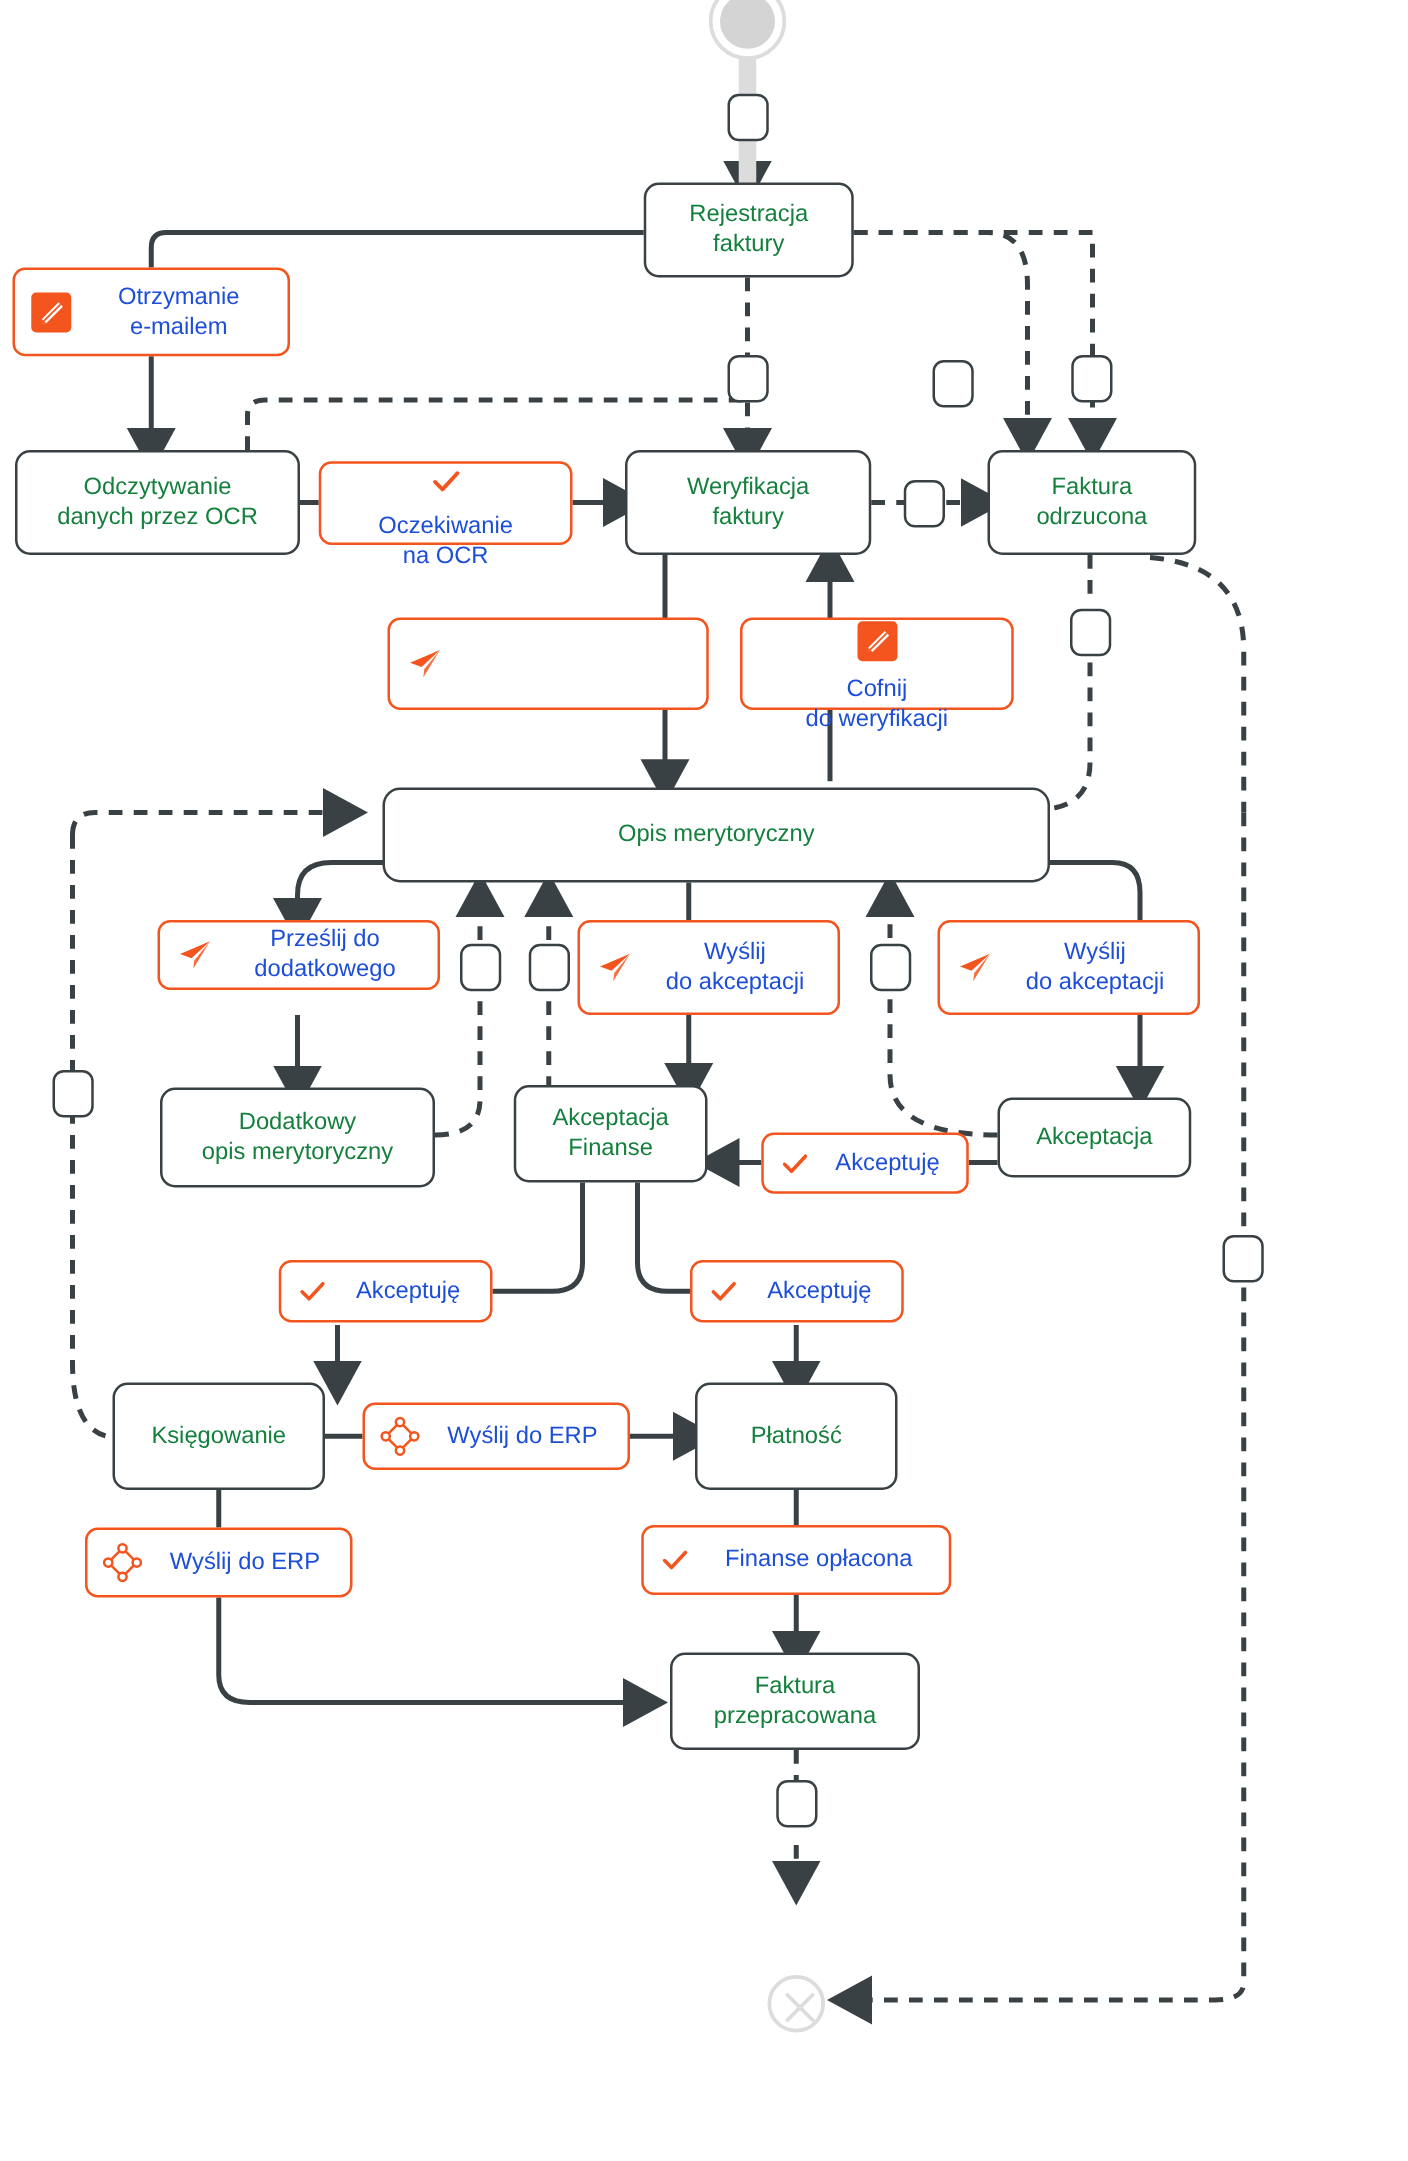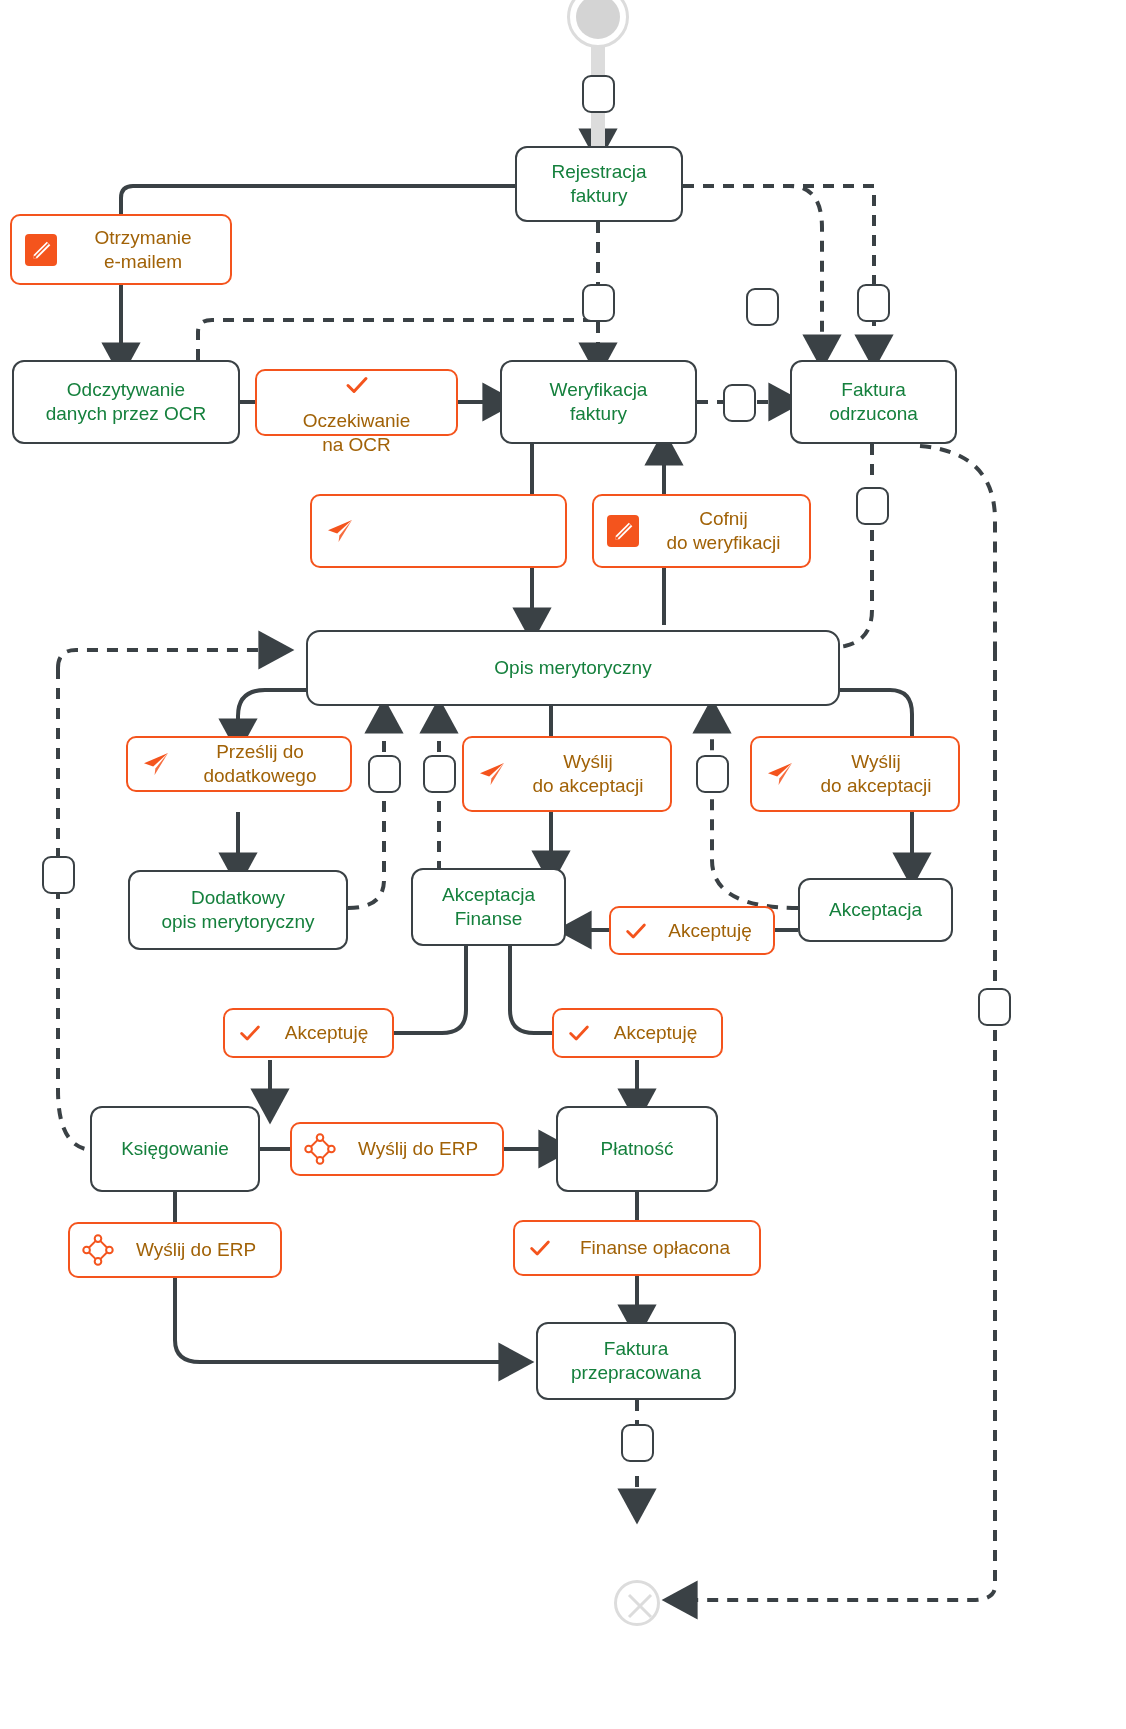--- a/index.html
+++ b/index.html
@@ -9,21 +9,21 @@
 
   .node{position:absolute;box-sizing:border-box;display:flex;align-items:center;
         justify-content:center;text-align:center;background:#ffffff;
         border:2.5px solid #3a4145;border-radius:12px;color:#15803d;
         font-size:19px;line-height:1.25;z-index:5;}
   .node.state{font-weight:400;}
   .node.wide{border-radius:14px;}
 
   .action{position:absolute;box-sizing:border-box;display:flex;align-items:center;
           justify-content:flex-start;background:#ffffff;border:2.5px solid #f4541d;
-          border-radius:10px;color:#a16207;font-size:19px;line-height:1.25;
+          border-radius:10px;color:#1d4ed8;font-size:19px;line-height:1.25;
           padding:0 12px;gap:10px;z-index:6;}
   .action .lbl{flex:1;text-align:center;}
   .action .ico{flex:0 0 auto;display:flex;align-items:center;justify-content:center;}
 
   .ico svg{display:block;}
 
   .badge{position:absolute;box-sizing:border-box;background:#ffffff;
          border:2px solid #3a4145;border-radius:9px;z-index:7;}
 
   .start-outer{position:absolute;width:62px;height:62px;border-radius:50%;
@@ -202,21 +202,21 @@
 
   <div class="action" style="left:310px;top:494px;width:257px;height:74px;">
     <span class="ico">
       <svg width="32" height="32" viewBox="0 0 32 32">
         <path d="M28 5 L4 15.2 L13.2 18.6 L28 5 Z" fill="#f4541d"></path>
         <path d="M28 5 L15.4 20.4 L14.6 27 L28 5 Z" fill="#f4541d" opacity="0.85"></path>
       </svg>
     </span>
   </div>
 
-  <div class="action" style="left:592px;top:494px;width:219px;height:74px;">
+  <div class="action" style="left:592px;top:494px;width:219px;height:74px;flex-direction:column;">
     <span class="ico">
       <svg width="34" height="34" viewBox="0 0 34 34">
         <rect x="1" y="1" width="32" height="32" rx="4" fill="#f4541d"></rect>
         <path d="M22.8 8.8 L9.5 22.1 L9.5 25.6 L13 25.6 L26.3 12.3 Z" fill="#ffffff"></path>
         <path d="M9.5 22.1 L9.5 25.6 L13 25.6 Z" fill="#f4541d"></path>
         <path d="M10.5 23.4 L23.9 10 L24.9 11 L11.5 24.4 Z" fill="#f4541d"></path>
       </svg>
     </span>
     <span class="lbl">Cofnij<br>do weryfikacji</span>
   </div>

